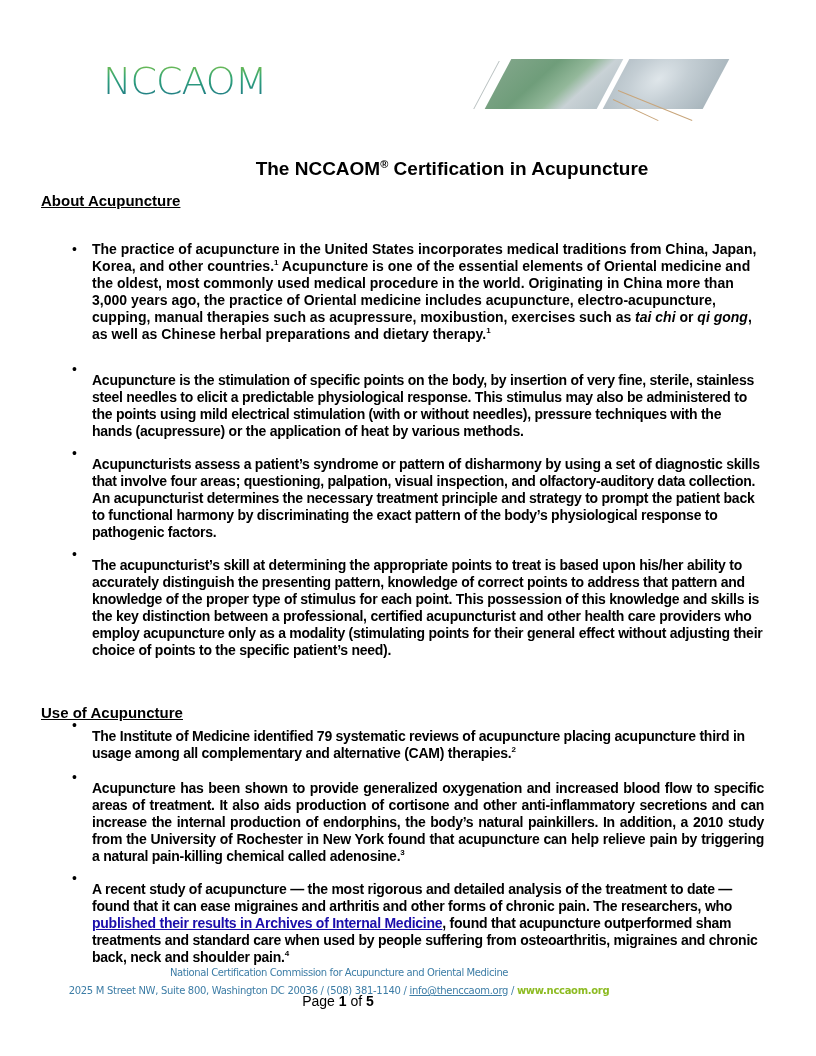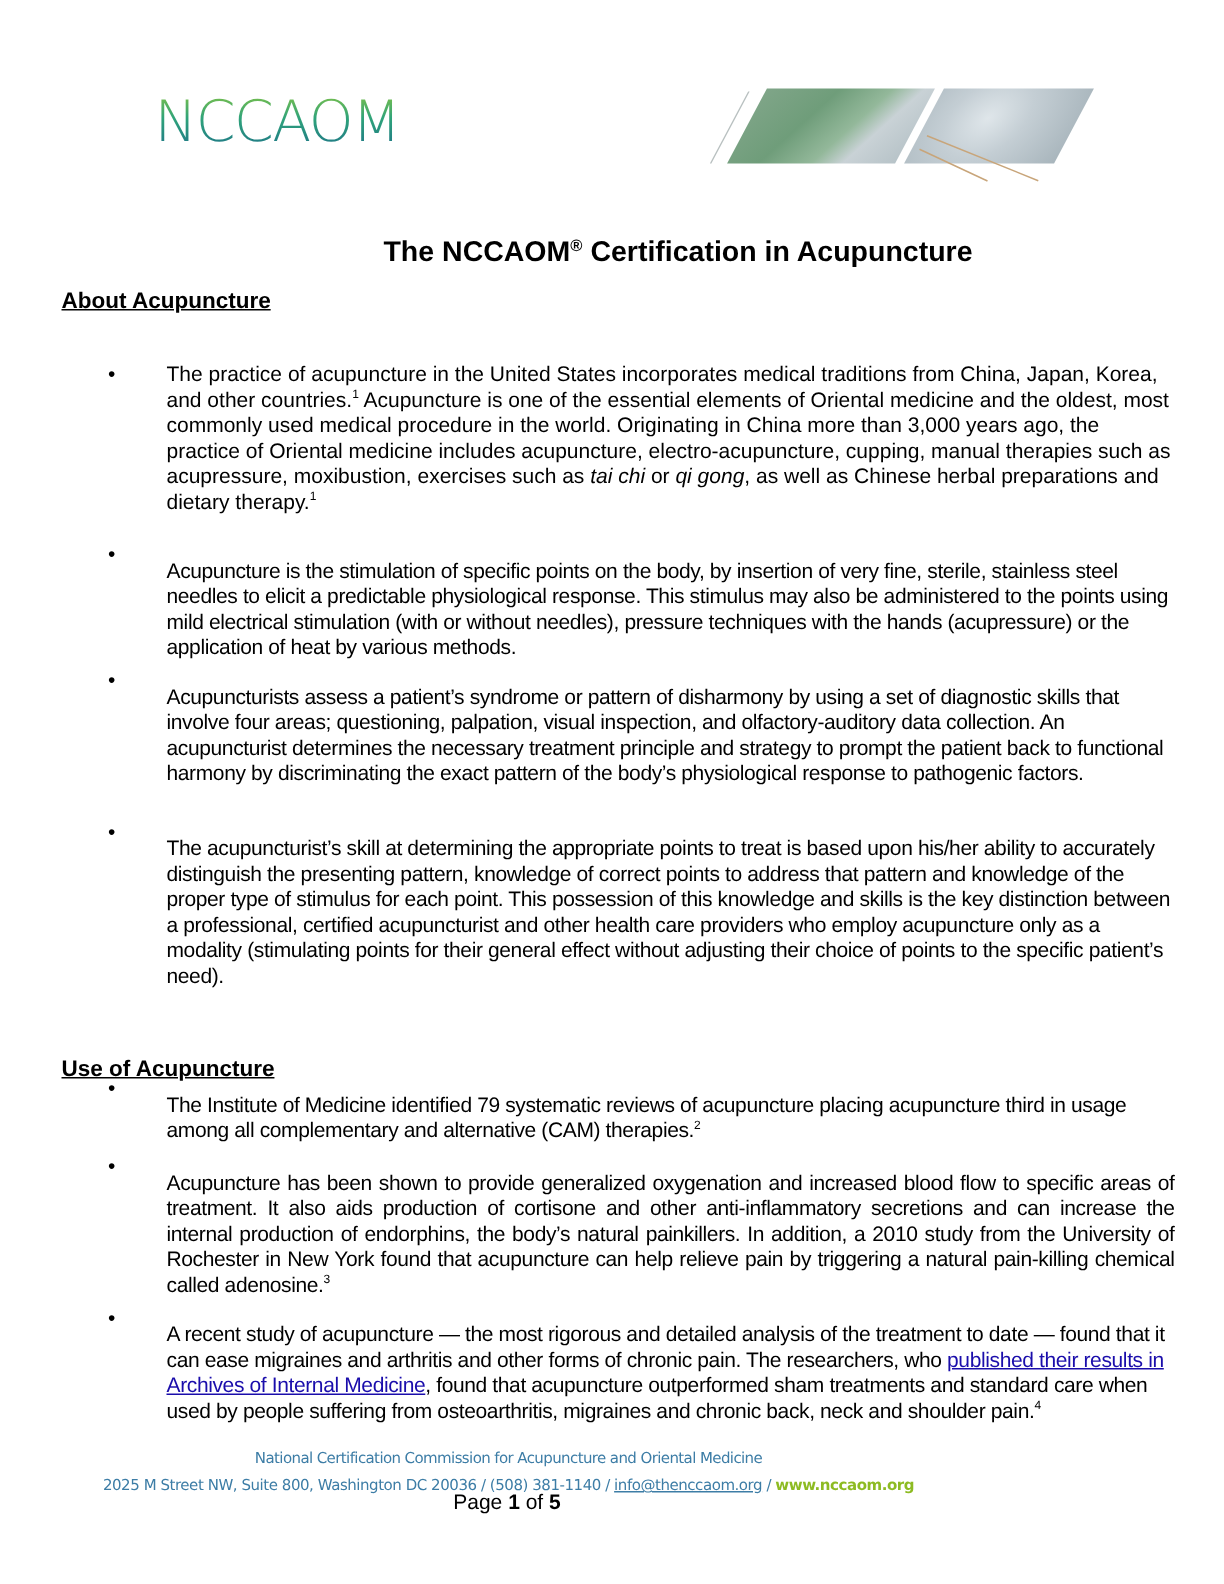--- a/index.html
+++ b/index.html
@@ -20,21 +20,21 @@
                 transform: skewX(-28deg);
                 background: radial-gradient(circle at 40% 40%, #dfe6ea 0%, #c4ced4 40%, #a8b5bc 100%); }
   .art-needle { position: absolute; height: 1px; background: #c8a57a; transform-origin: left center; }
   .title { position: absolute; left: 0; width: 816px; top: 158px; text-align: center;
            font-weight: bold; font-size: 19px; padding-left: 44px; }
   .title sup { font-size: 11px; }
   .section-h { position: absolute; left: 41px; font-weight: bold; font-size: 15px;
                text-decoration: underline; }
   .bullet { position: absolute; left: 72px; width: 700px; font-size: 14px; line-height: 17px; }
   .bullet .dot { position: absolute; left: 0; top: 0; }
-  .bullet .txt { position: absolute; left: 39px; width: 672px; }
+  .bullet .txt { position: absolute; left: 20px; width: 672px; font-weight: bold; }
   .bullet.narrow .txt { letter-spacing: -0.25px; margin-top: 11px; }
   .justify { text-align: justify; }
   sup.fn { font-size: 8px; vertical-align: super; line-height: 0; }
   a.link { color: #1a0dab; text-decoration: underline; }
   .footer { position: absolute; left: 0; width: 678px; text-align: center; }
   .footer .addr { font-size: 10px; color: #3d7da6; font-family: "DejaVu Sans", sans-serif; letter-spacing: -0.3px; }
   .footer .email { color: #3d7da6; text-decoration: underline; }
   .footer .web { color: #8dbb22; font-weight: bold; }
   .page { position: absolute; left: 0; width: 676px; top: 993px; text-align: center; font-size: 14px; }
 </style>

